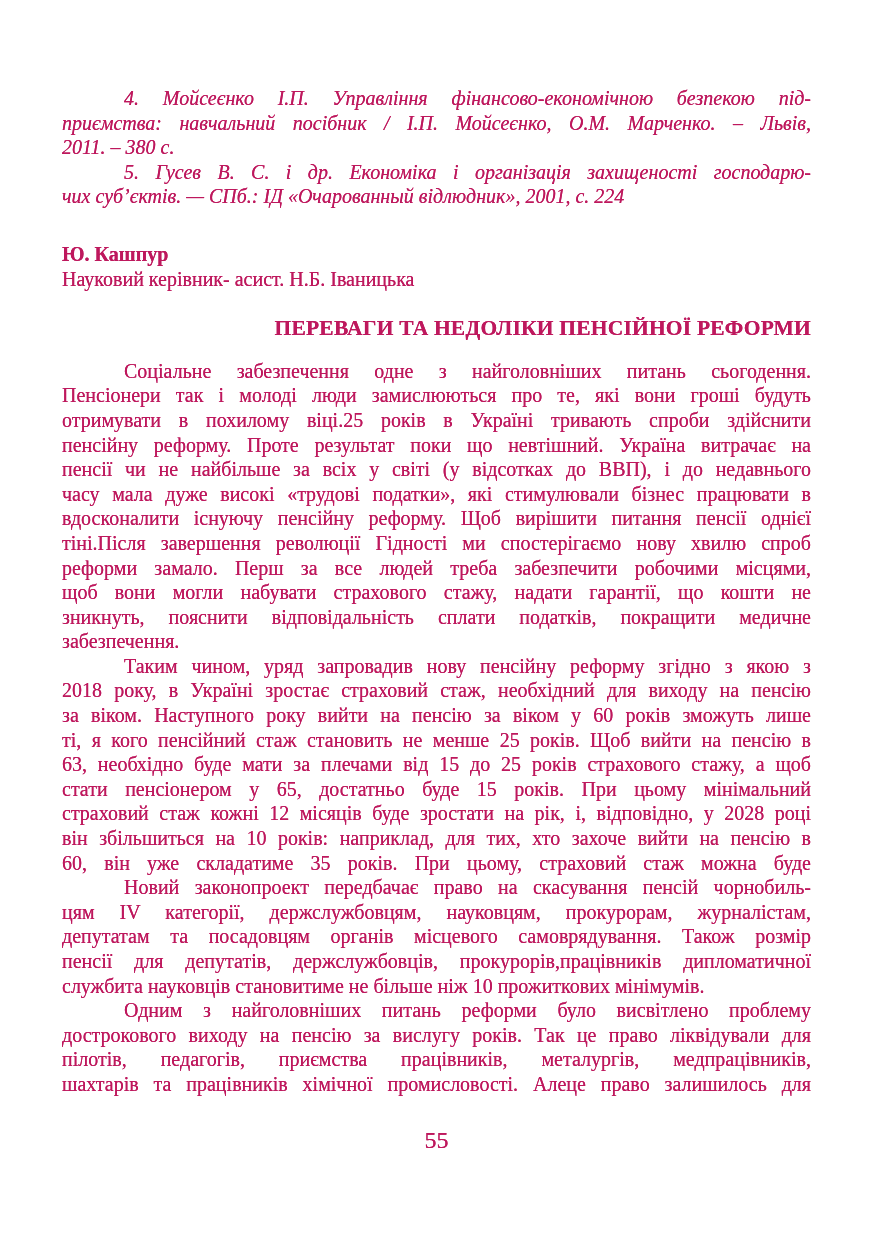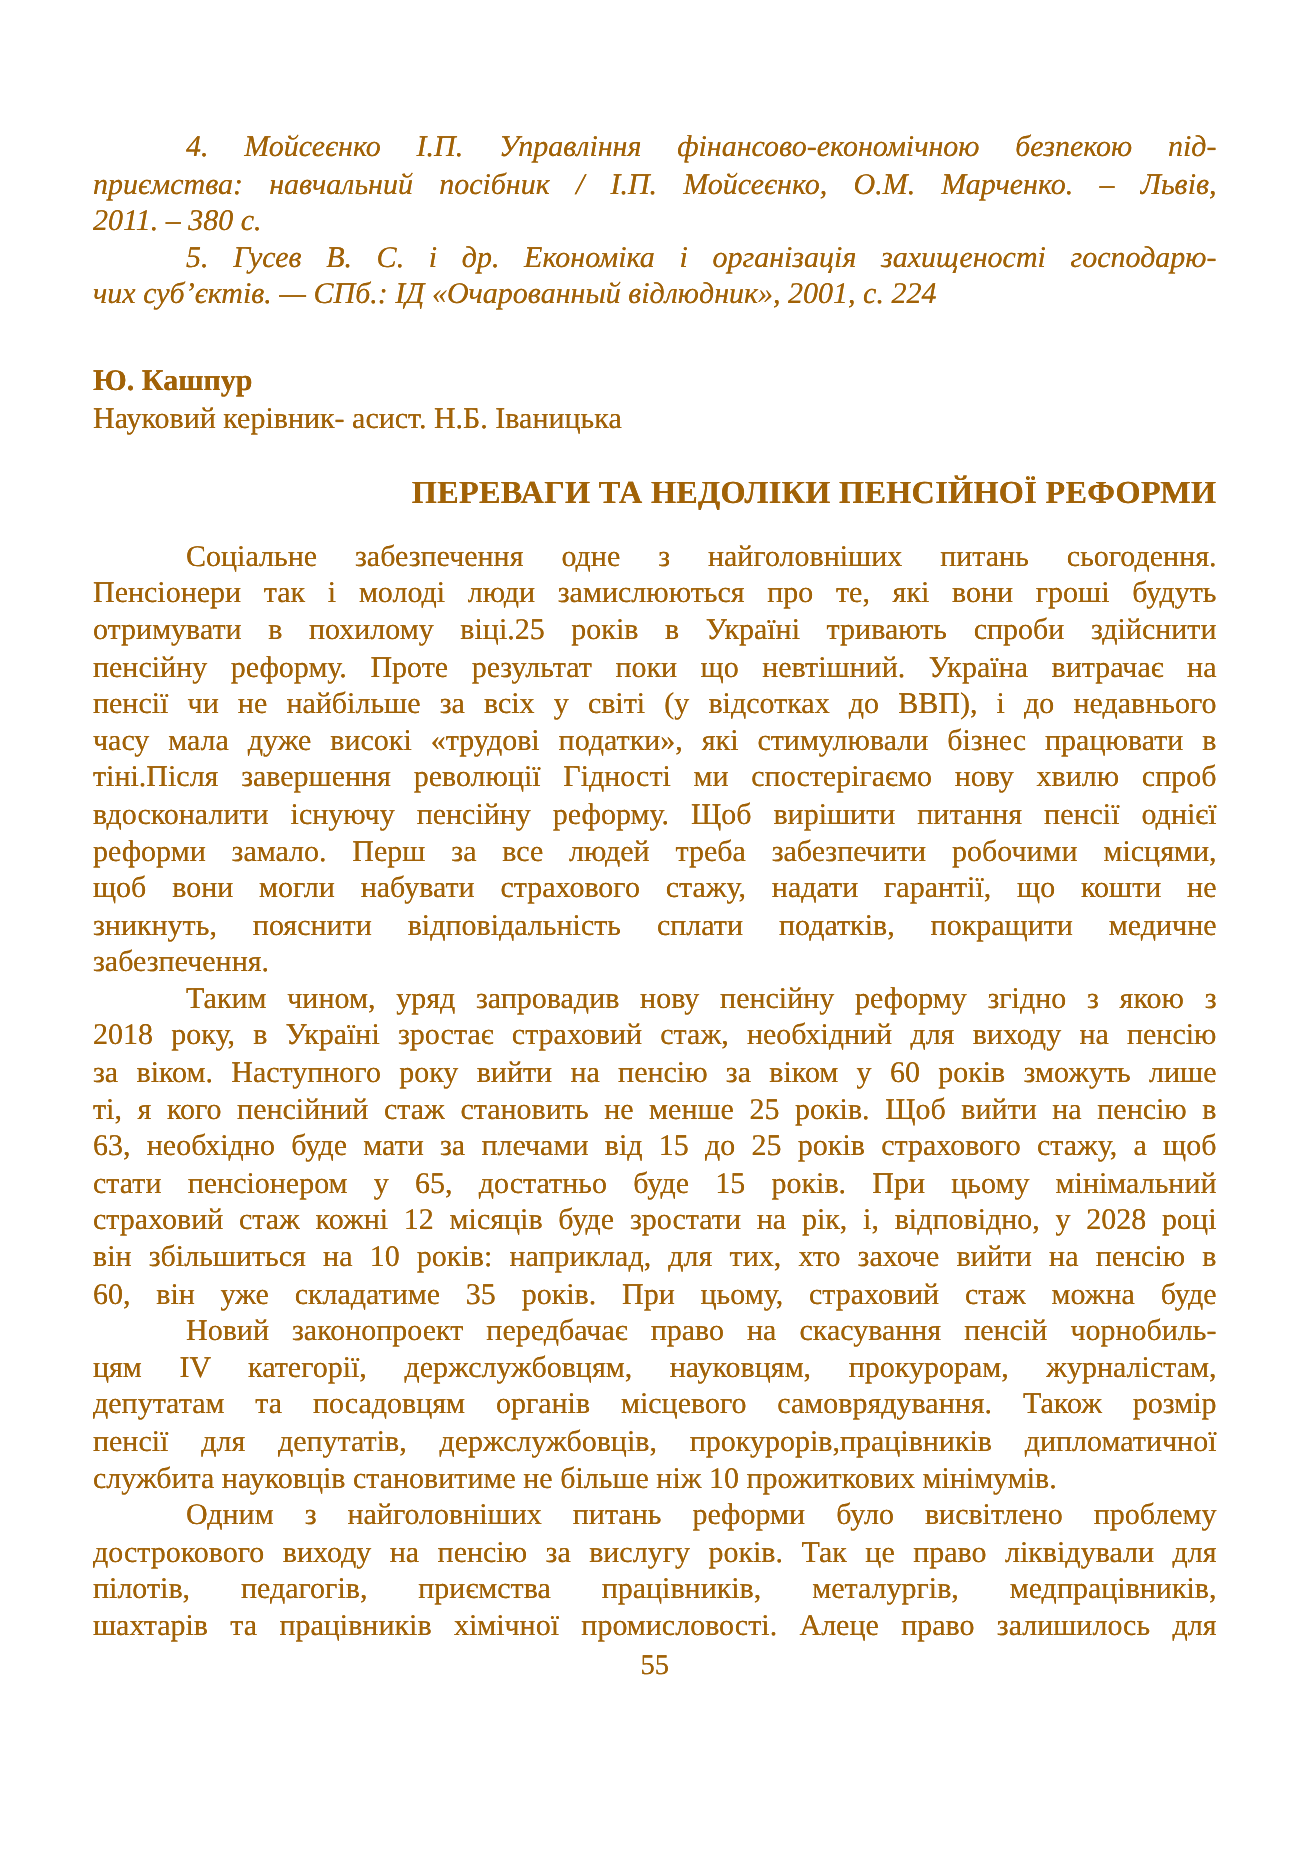--- a/index.html
+++ b/index.html
@@ -6,21 +6,21 @@
     margin: 0;
     padding: 0;
     background: #ffffff;
   }
   .page {
     position: relative;
     width: 875px;
     height: 1240px;
     box-sizing: border-box;
     background: #ffffff;
-    color: #a16207;
+    color: #be185d;
     font-family: "Liberation Serif", serif;
     font-size: 20px;
     line-height: 24.6px;
     padding: 86px 64px 0 62px;
     overflow: hidden;
     text-shadow: 0 0 0.4px currentColor; 
   }
   .ln {
     text-align: justify;
     text-align-last: justify;
@@ -49,23 +49,23 @@
     font-size: 21.5px;
     font-weight: bold;
     text-align: right;
     white-space: nowrap;
     letter-spacing: 0.2px;
   }
   .bodytext {
     margin-top: 18px;
   }
   .pagenum {
-    margin-top: 0;
+    margin-top: 29px;
     text-align: center;
-    font-size: 19px;
+    font-size: 24px;
     line-height: 28px;
   }
 </style>
 </head>
 <body>
 
 <div class="page">
 
   <section class="refs">
       <div class="ln indent">4. Мойсеєнко І.П. Управління фінансово-економічною безпекою під-</div>
@@ -83,22 +83,22 @@
   <h1 class="title">ПЕРЕВАГИ ТА НЕДОЛІКИ ПЕНСІЙНОЇ РЕФОРМИ</h1>
 
   <section class="bodytext">
       <div>
         <div class="ln indent">Соціальне забезпечення одне з найголовніших питань сьогодення.</div>
         <div class="ln">Пенсіонери так і молоді люди замислюються про те, які вони гроші будуть</div>
         <div class="ln">отримувати в похилому віці.25 років в Україні тривають спроби здійснити</div>
         <div class="ln">пенсійну реформу. Проте результат поки що невтішний. Україна витрачає на</div>
         <div class="ln">пенсії чи не найбільше за всіх у світі (у відсотках до ВВП), і до недавнього</div>
         <div class="ln">часу мала дуже високі «трудові податки», які стимулювали бізнес працювати в</div>
+        <div class="ln">вдосконалити існуючу пенсійну реформу. Щоб вирішити питання пенсії однієї</div>
         <div class="ln">тіні.Після завершення революції Гідності ми спостерігаємо нову хвилю спроб</div>
-        <div class="ln">вдосконалити існуючу пенсійну реформу. Щоб вирішити питання пенсії однієї</div>
         <div class="ln">реформи замало. Перш за все людей треба забезпечити робочими місцями,</div>
         <div class="ln">щоб вони могли набувати страхового стажу, надати гарантії, що кошти не</div>
         <div class="ln">зникнуть, пояснити відповідальність сплати податків, покращити медичне</div>
         <div class="ln last">забезпечення.</div>
       </div>
       <div>
         <div class="ln indent">Таким чином, уряд запровадив нову пенсійну реформу згідно з якою з</div>
         <div class="ln">2018 року, в Україні зростає страховий стаж, необхідний для виходу на пенсію</div>
         <div class="ln">за віком. Наступного року вийти на пенсію за віком у 60 років зможуть лише</div>
         <div class="ln">ті, я кого пенсійний стаж становить не менше 25 років. Щоб вийти на пенсію в</div>

